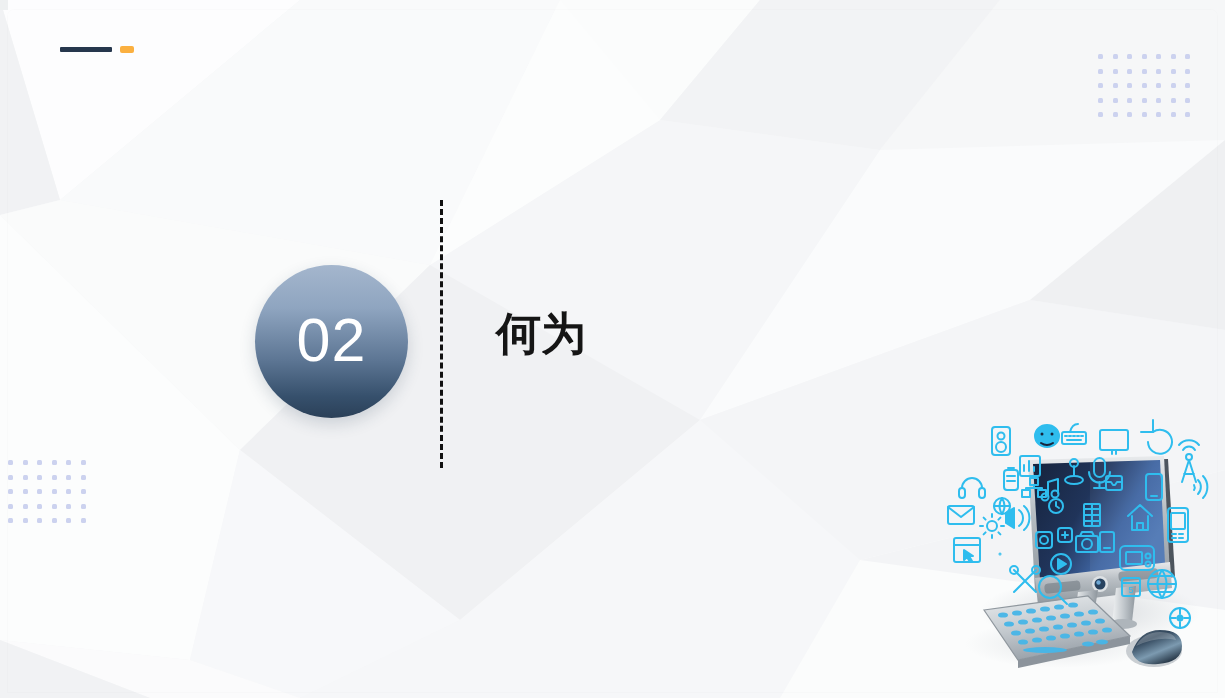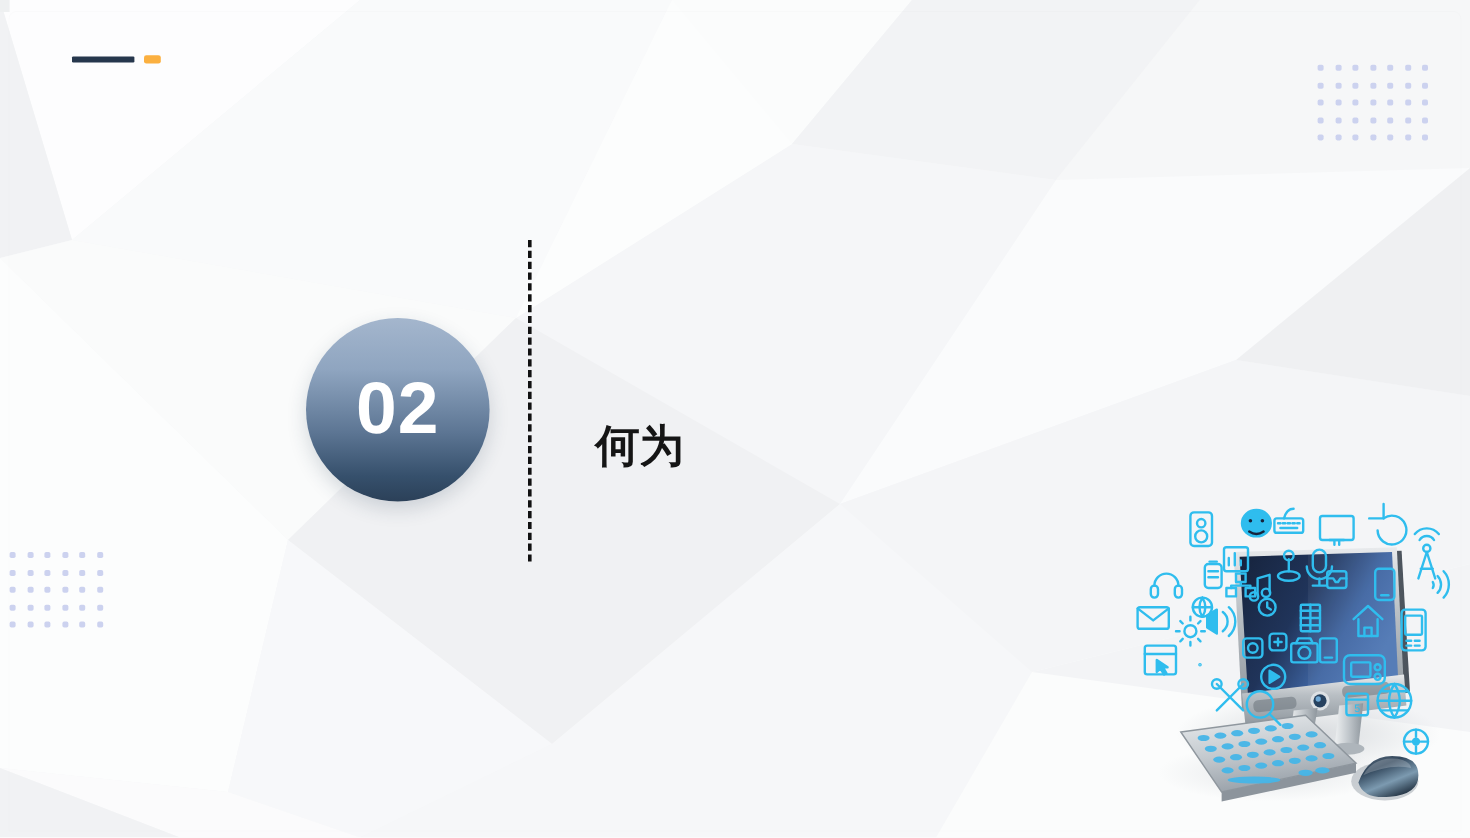--- a/index.html
+++ b/index.html
@@ -93,21 +93,21 @@
     border-radius: 50%;
     background: linear-gradient(to bottom, #a4b6cd 0%, #8fa5c0 28%, #5d7694 62%, #36506c 86%, #2b4058 100%);
     display: flex;
     align-items: center;
     justify-content: center;
     box-shadow: 0 6px 16px rgba(40,60,85,0.18);
   }
   .number-circle .num {
     color: #ffffff;
     font-size: 61px;
-    font-weight: bold;
+    font-weight: normal;
     letter-spacing: 1px;
     line-height: 1;
     transform: translateY(-1px);
   }
 
   
   .divider {
     position: absolute;
     left: 440px;
     top: 200px;
@@ -117,25 +117,24 @@
   }
 
   
   .heading {
     position: absolute;
     left: 496px;
     top: 310px;
     color: #151515;
   }
   .heading .line1 {
-    font-size: 37px;
+    font-size: 45px;
     font-weight: bold;
     line-height: 1.06;
     letter-spacing: 0px;
-    margin-top: 42px;
   }
   .heading .line2 {
     font-size: 30px;
     font-weight: bold;
     line-height: 1.12;
     margin-top: 6px;
     letter-spacing: 0px;
   }
 
   

